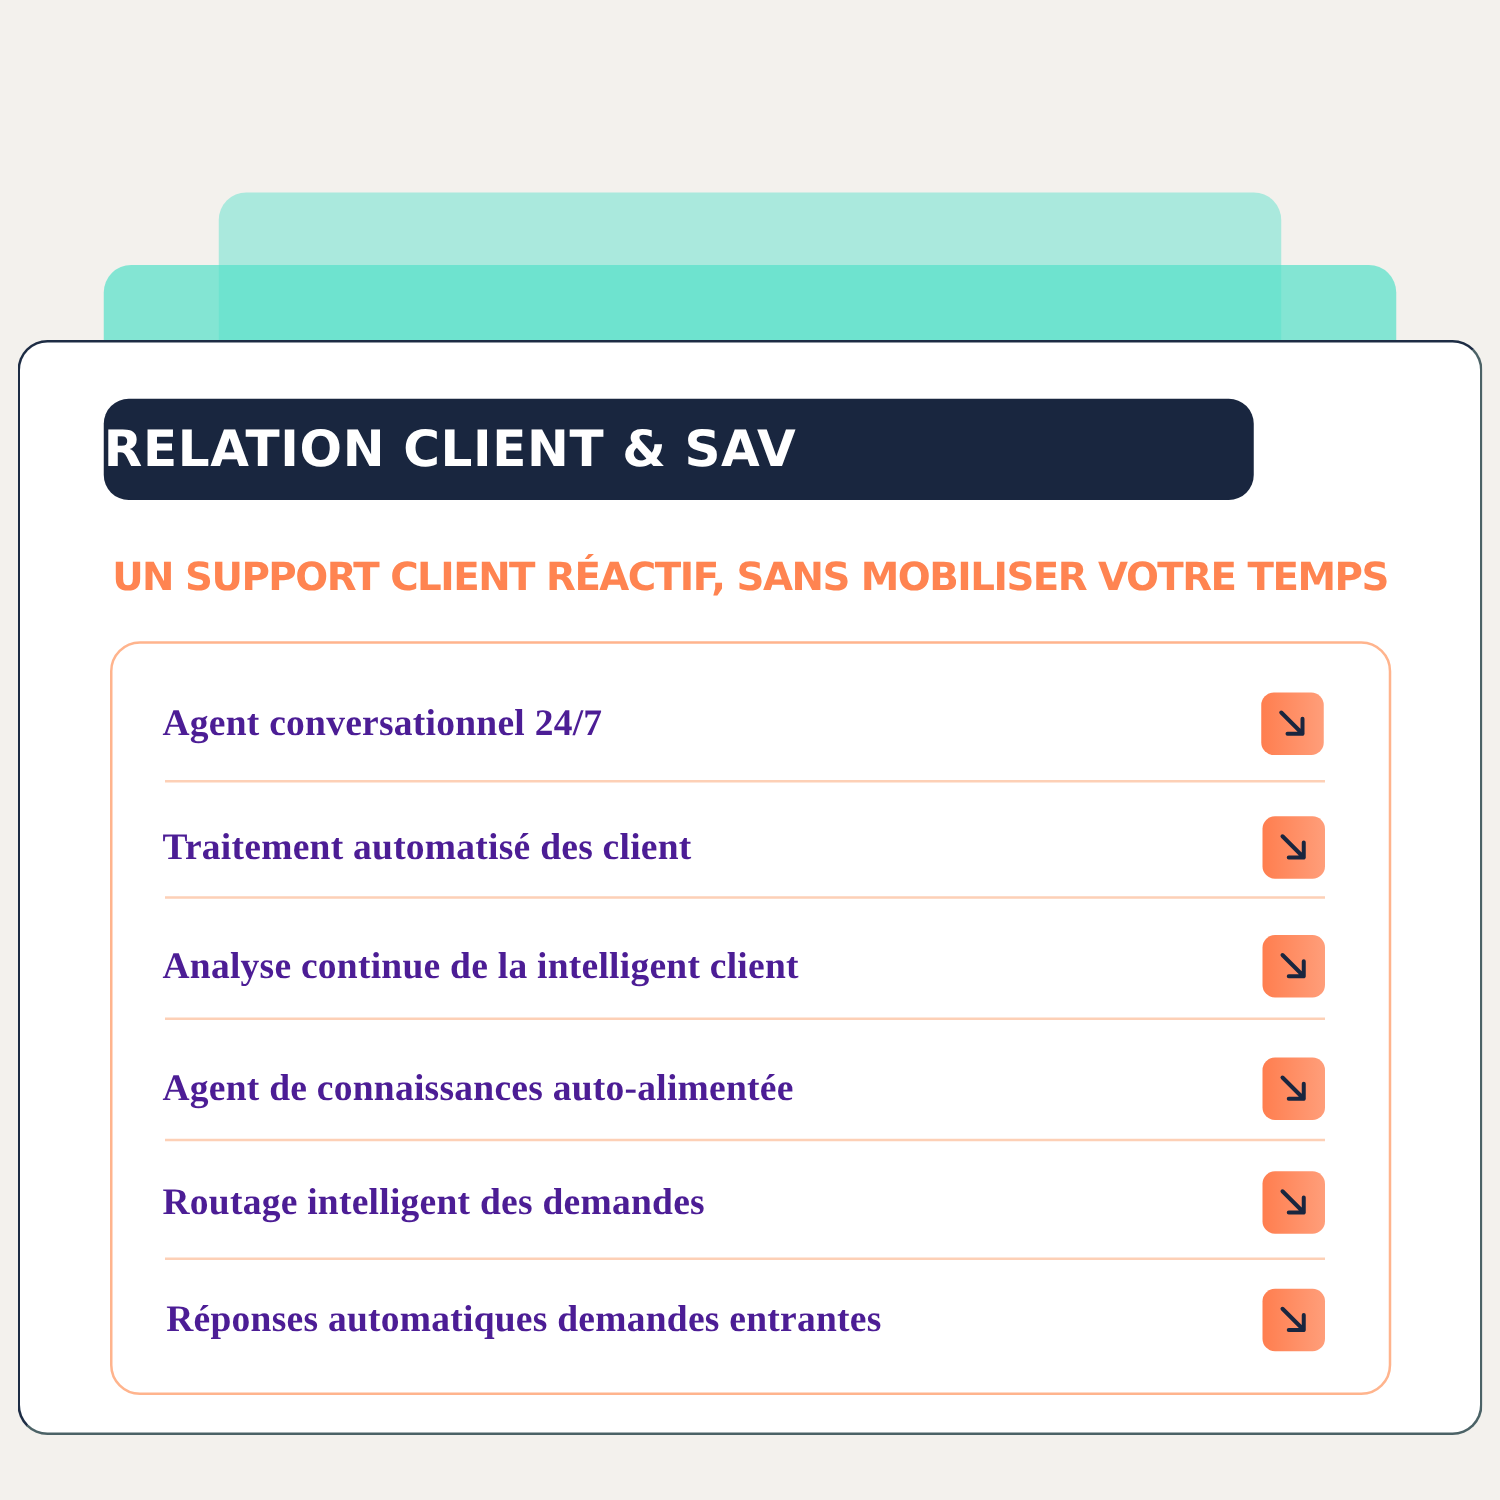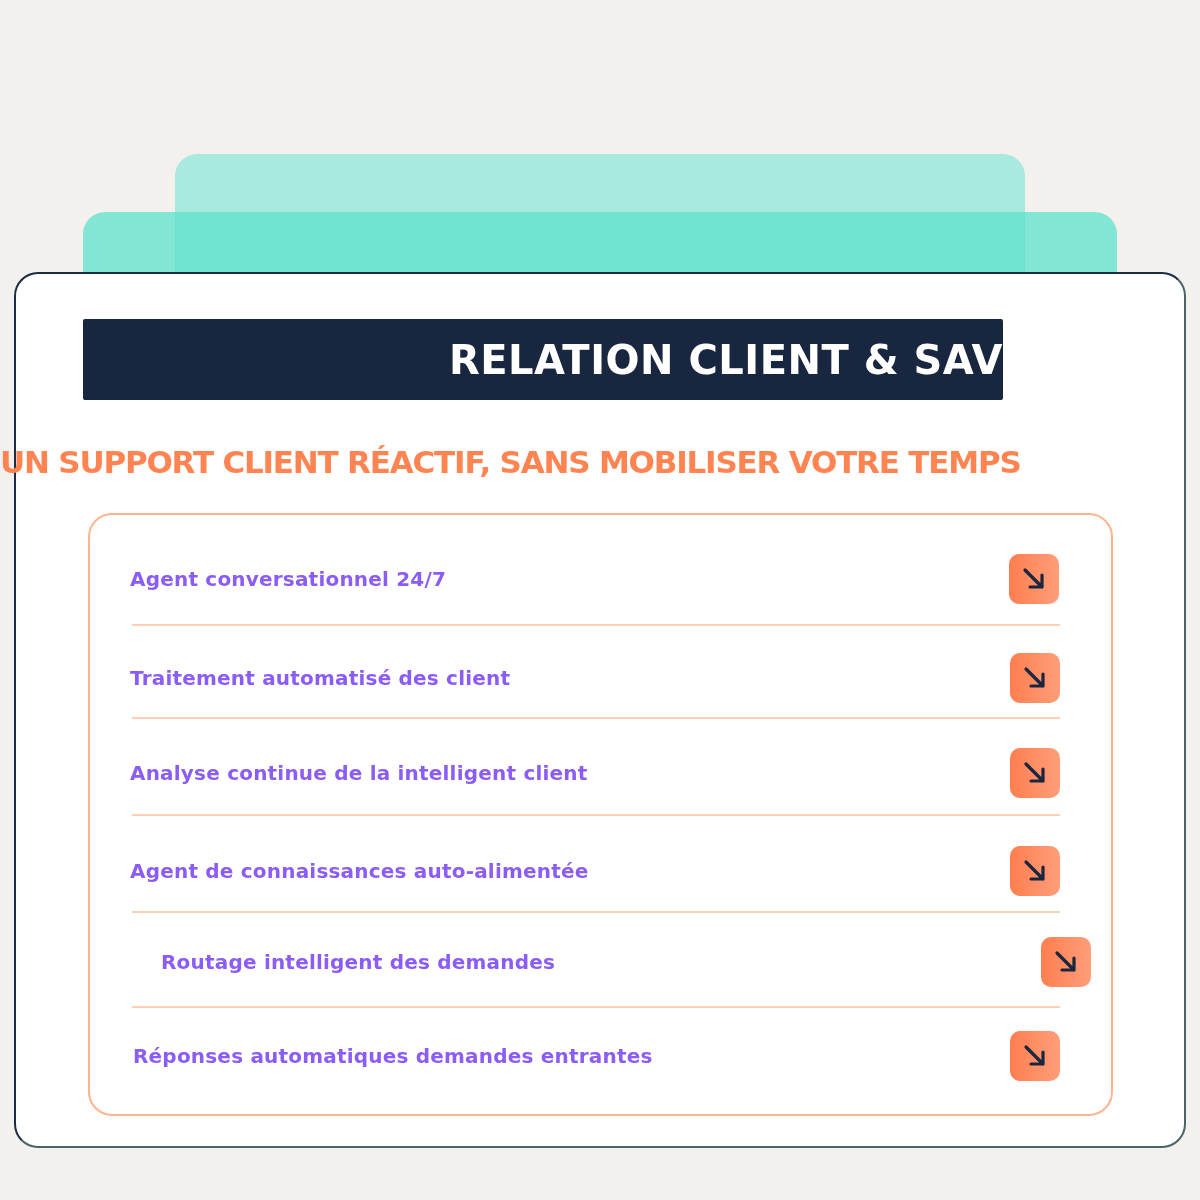--- a/index.html
+++ b/index.html
@@ -17,42 +17,43 @@
     background: rgba(88, 225, 201, 0.72); border-radius: 22px 22px 0 0;
   }
   .card {
     position: absolute; left: 14px; top: 272px; width: 1168px; height: 872px;
     background: #ffffff; border: 2px solid #4b6266;
     border-top-color: #1d2c44; border-left-color: #1d2c44;
     border-radius: 24px;
   }
   .title-bar {
     position: absolute; left: 83px; top: 319px; width: 920px; height: 81px;
-    background: #19263f; border-radius: 2px;
-    display: flex; align-items: center; justify-content: flex-end;
+    background: #19263f; border-radius: 20px;
+    display: flex; align-items: center; justify-content: flex-start;
   }
   .title-bar span {
     color: #ffffff; font-weight: bold; font-size: 40px; letter-spacing: 0.5px;
   }
   .subtitle {
-    position: absolute; left: 0; top: 440px; width: 1200px; 
+    position: absolute; left: 0; top: 440px; width: 1200px; text-align: center;
     color: #ff8451; font-weight: bold; font-size: 31px; letter-spacing: -1.2px;
     line-height: 44px; white-space: nowrap;
   }
   .list-box {
     position: absolute; left: 88px; top: 513px; width: 1021px; height: 599px;
     border: 2px solid #ffb48d; border-radius: 24px; background: #ffffff;
   }
   .row {
     position: absolute; left: 130px; width: 930px; height: 60px;
     display: flex; align-items: center; justify-content: space-between;
   }
   .row-label {
-    color: #8b5cf6; font-size: 20px; font-weight: 600; white-space: nowrap;
+    color: #4c1d95; font-size: 30px; font-weight: 600; white-space: nowrap;
     letter-spacing: 0.2px;
+    font-family: Liberation Serif, serif;
   }
   .arrow-btn {
     width: 50px; height: 50px; border-radius: 10px;
     background: linear-gradient(90deg, #ff7e4f, #ff9e7a);
     display: flex; align-items: center; justify-content: center;
     cursor: pointer;
   }
   .sep {
     position: absolute; left: 132px; width: 928px; height: 0;
     border-top: 2px solid #fdd0b6;
@@ -107,21 +108,21 @@
 <div class="row" style="top:841px;">
   <span class="row-label">Agent de connaissances auto-alimentée</span>
   <span class="arrow-btn">
     <svg width="30" height="30" viewBox="0 0 30 30">
         <path d="M6 6 L23 23 M11 23 H23 V11" stroke="#19263f" stroke-width="3.2" fill="none" stroke-linecap="round" stroke-linejoin="round"></path>
       </svg>
   </span>
 </div>
 <div class="sep" style="top:911px;"></div>
 
-<div class="row" style="top:932px;margin-left:31px;">
+<div class="row" style="top:932px;">
   <span class="row-label">Routage intelligent des demandes</span>
   <span class="arrow-btn">
     <svg width="30" height="30" viewBox="0 0 30 30">
         <path d="M6 6 L23 23 M11 23 H23 V11" stroke="#19263f" stroke-width="3.2" fill="none" stroke-linecap="round" stroke-linejoin="round"></path>
       </svg>
   </span>
 </div>
 <div class="sep" style="top:1006px;"></div>
 
 <div class="row" style="top:1026px; left:133px; width:927px;gap:24px;">

